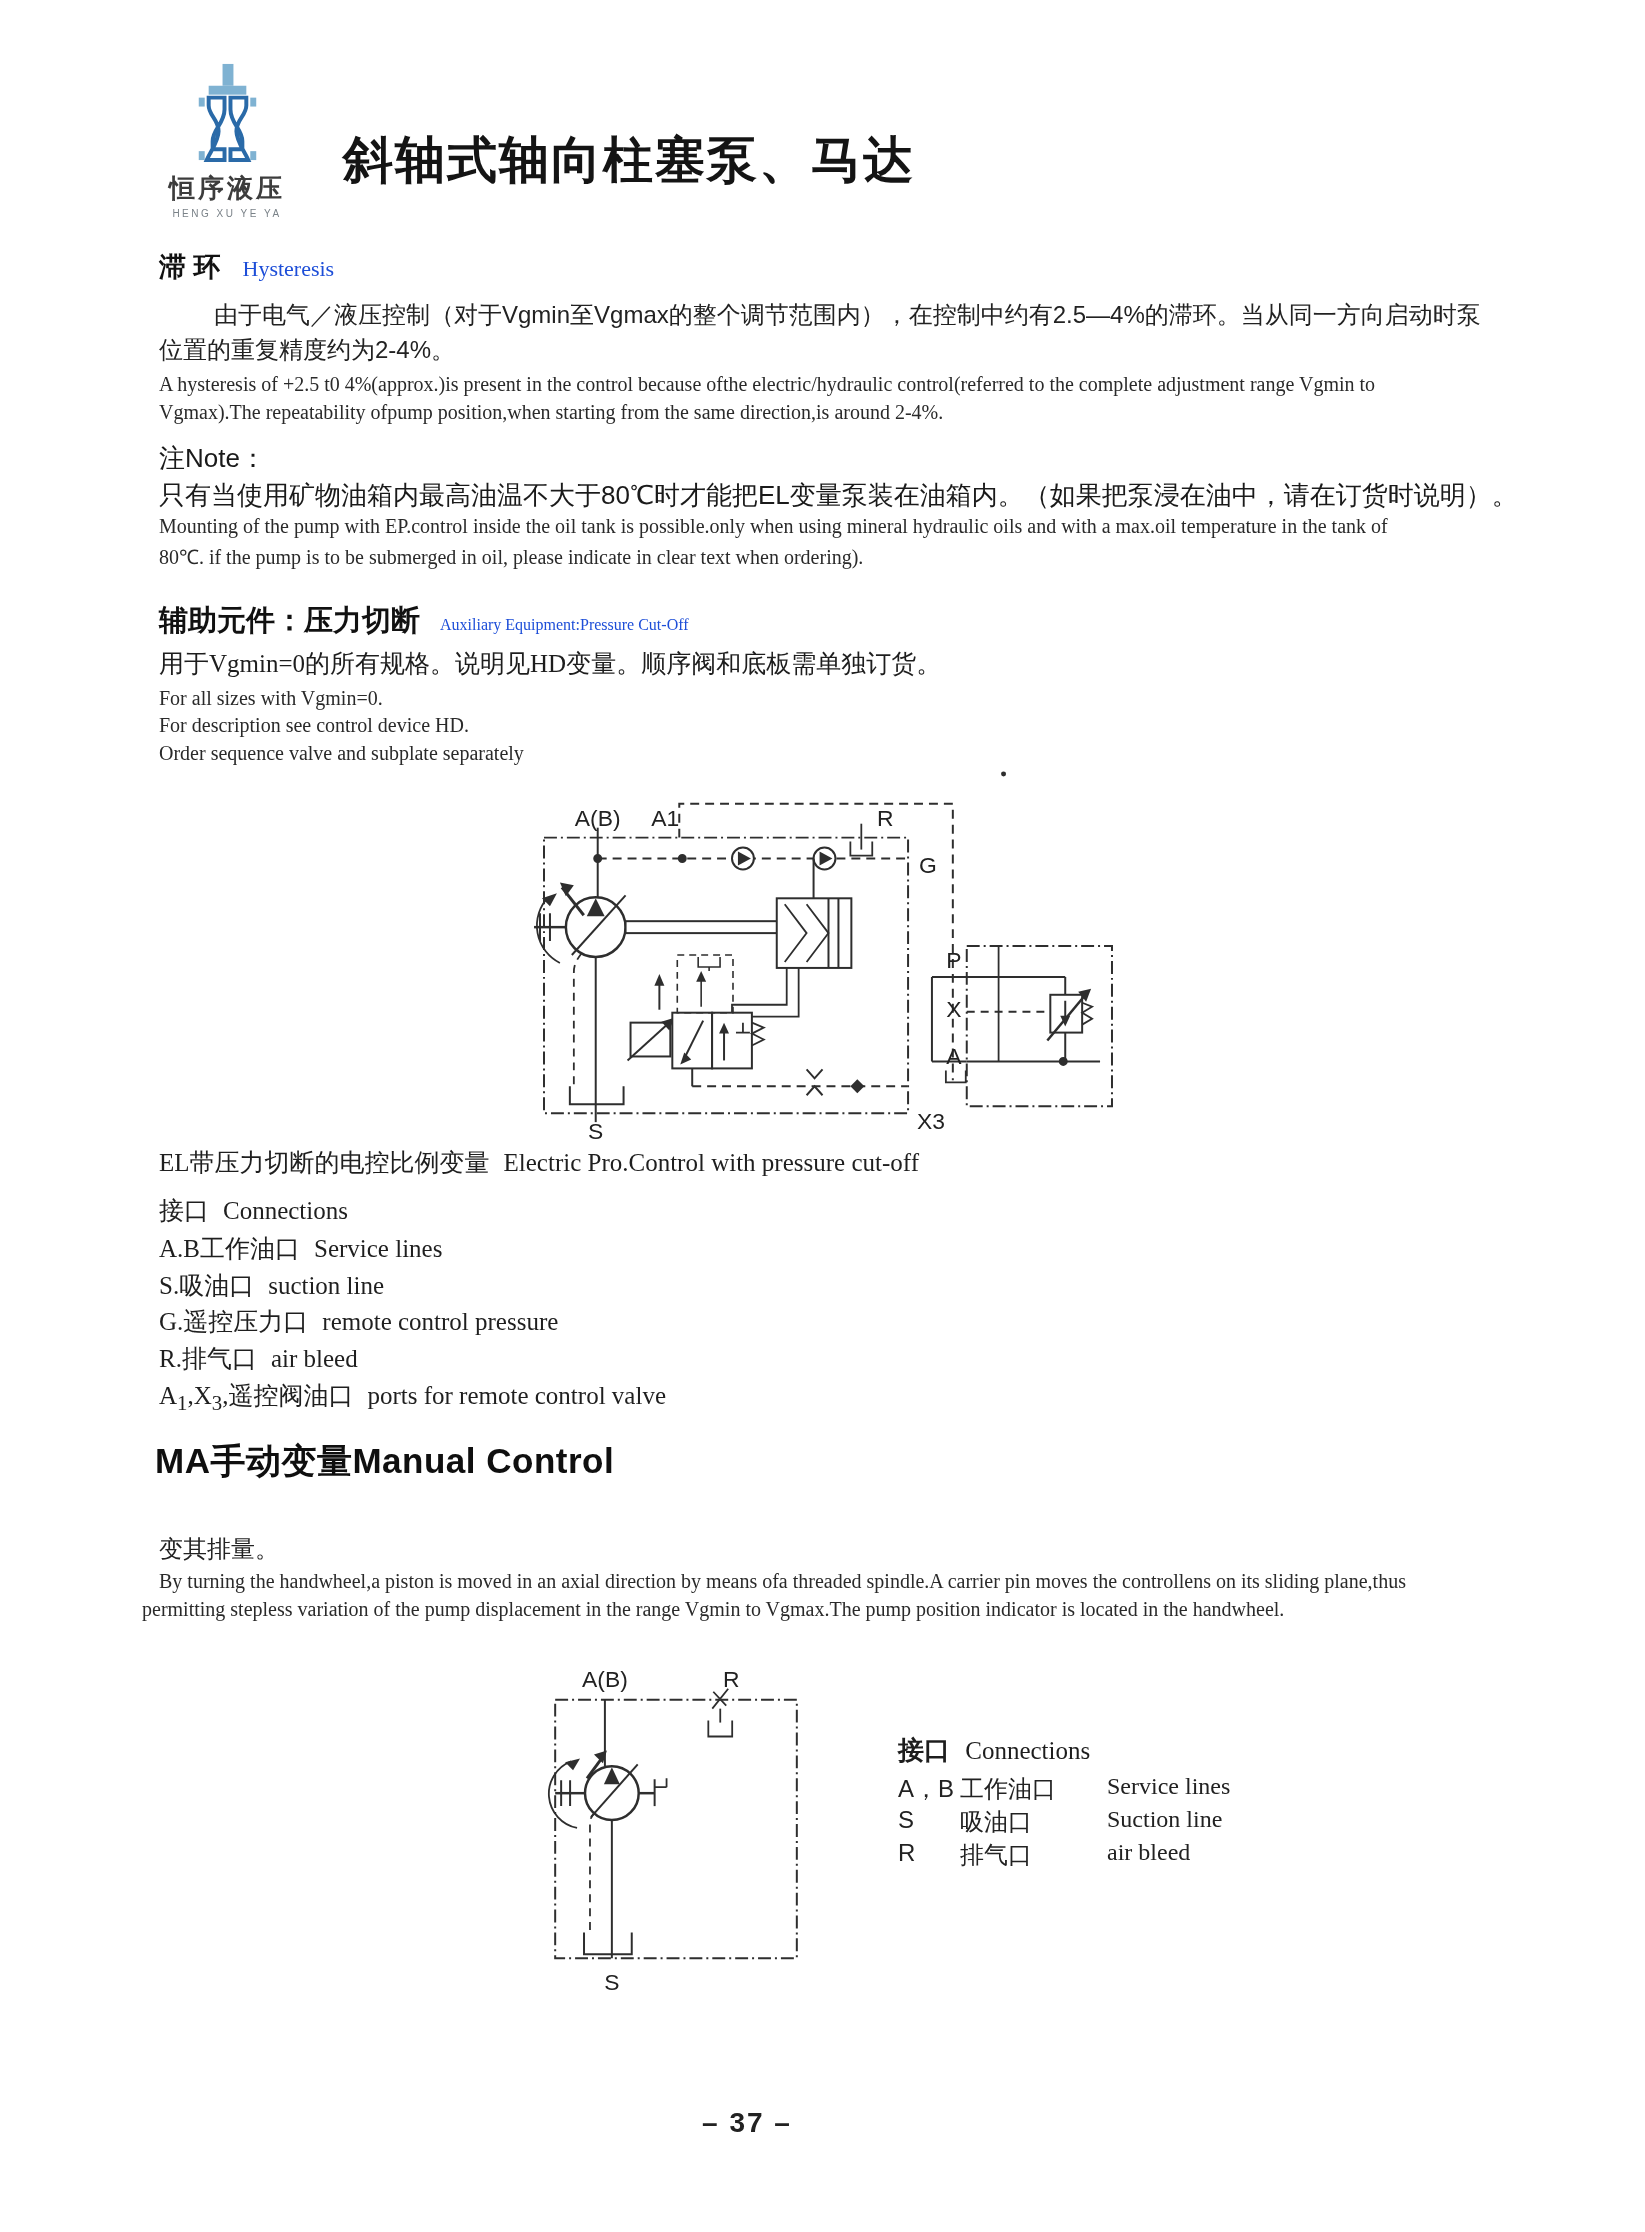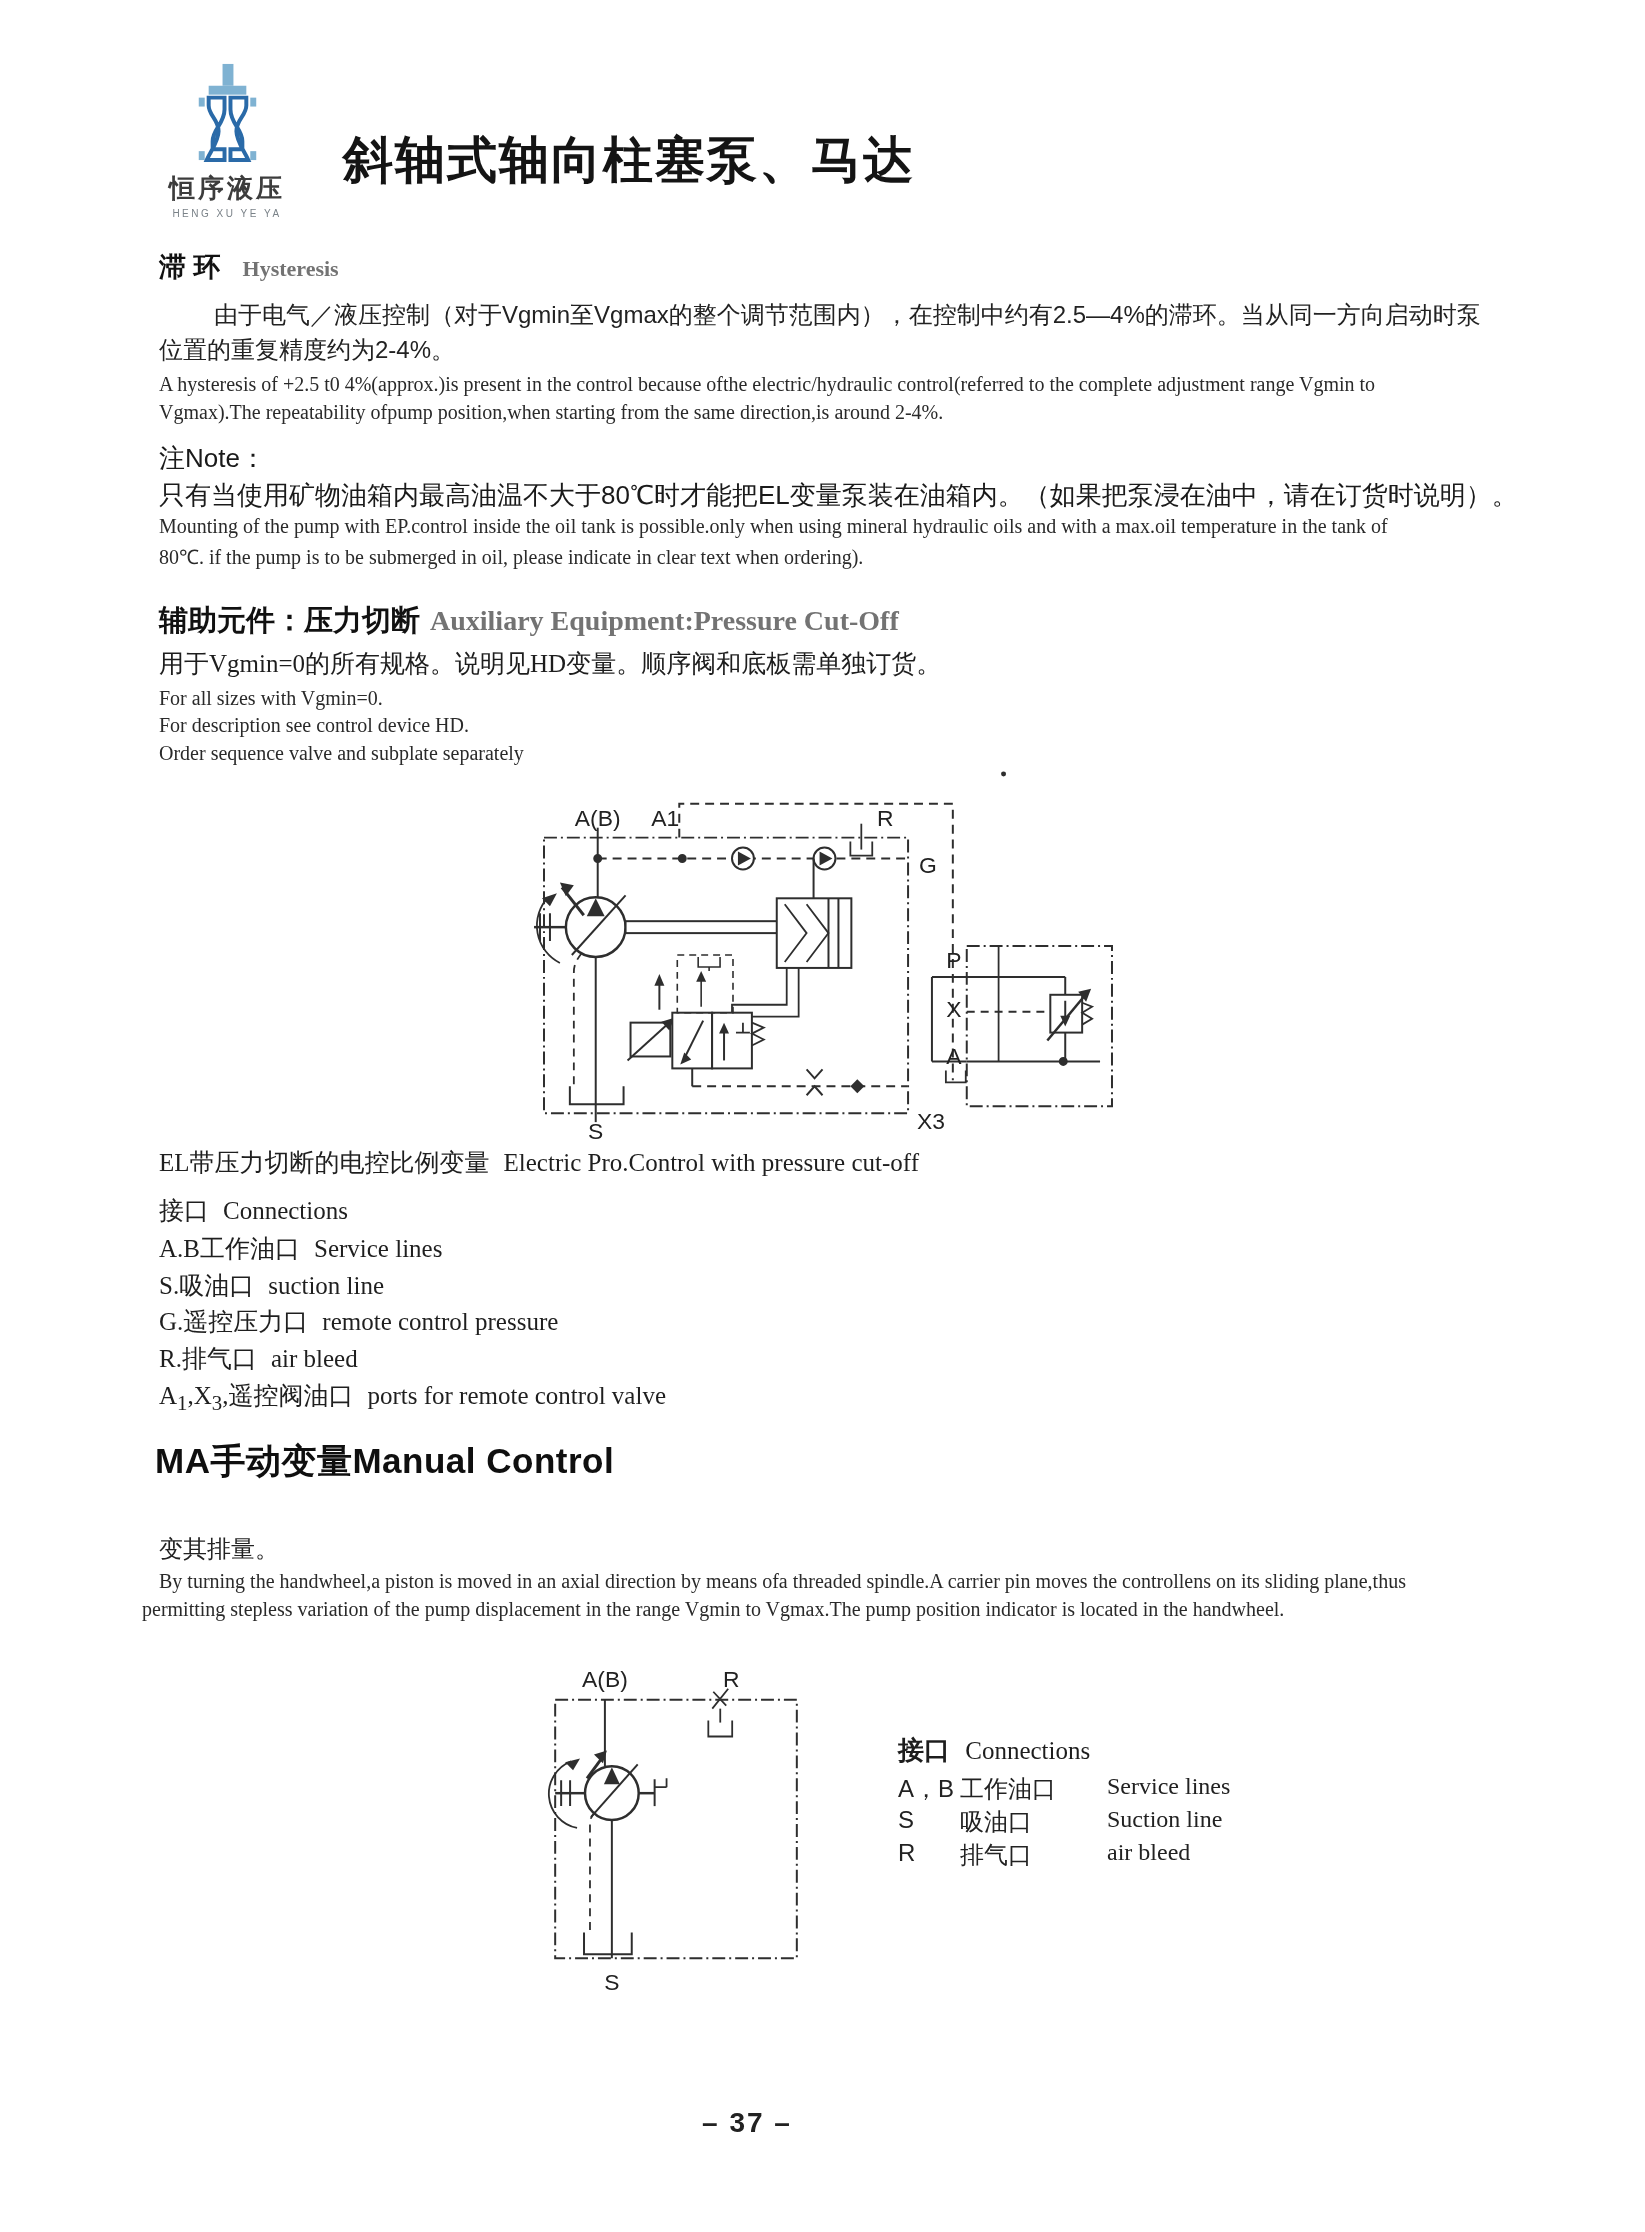--- a/index.html
+++ b/index.html
@@ -4,23 +4,23 @@
 <style>
   html,body{margin:0;padding:0;background:#fff;}
   .page{position:relative;width:1646px;height:2233px;background:#ffffff;overflow:hidden;
         font-family:"Liberation Sans",sans-serif;color:#1d1d1d;}
   .abs{position:absolute;}
   .serif{font-family:"Liberation Serif",serif;}
   .zhbold{font-weight:bold;}
   .title{font-size:50px;font-weight:bold;letter-spacing:2px;color:#141414;}
   .h2{display:flex;align-items:baseline;}
   .h2 .zh{font-size:27px;font-weight:bold;color:#111;}
-  .h2 .en{font-size:22px;font-weight:bold;margin-left:22px;color:#737373;}
+  .h2 .en{font-size:22px;font-weight:normal;margin-left:22px;color:#1d4ed8;}
   .h2big .zh{font-size:29px;}
-  .h2big .en{font-size:28px;margin-left:10px;}
+  .h2big .en{font-size:16px;margin-left:20px;}
   .body-zh{font-size:24px;color:#222;text-align:right;}
   .body-en{font-size:20px;color:#2a2a2a;}
   .note-zh{font-size:26px;color:#1a1a1a;}
   .list-line{font-size:25px;color:#1f1f1f;font-family:"Liberation Serif",serif;}
   .list-line .en{margin-left:14px;}
   .ma-head{font-size:35px;font-weight:bold;color:#0f0f0f;letter-spacing:0.5px;}
   .pagenum{font-size:28px;font-weight:bold;color:#222;letter-spacing:2px;}
   .conn2-row{position:absolute;display:flex;font-size:24px;color:#222;}
   .conn2-row .port{width:62px;}
   .conn2-row .zh{width:147px;}

